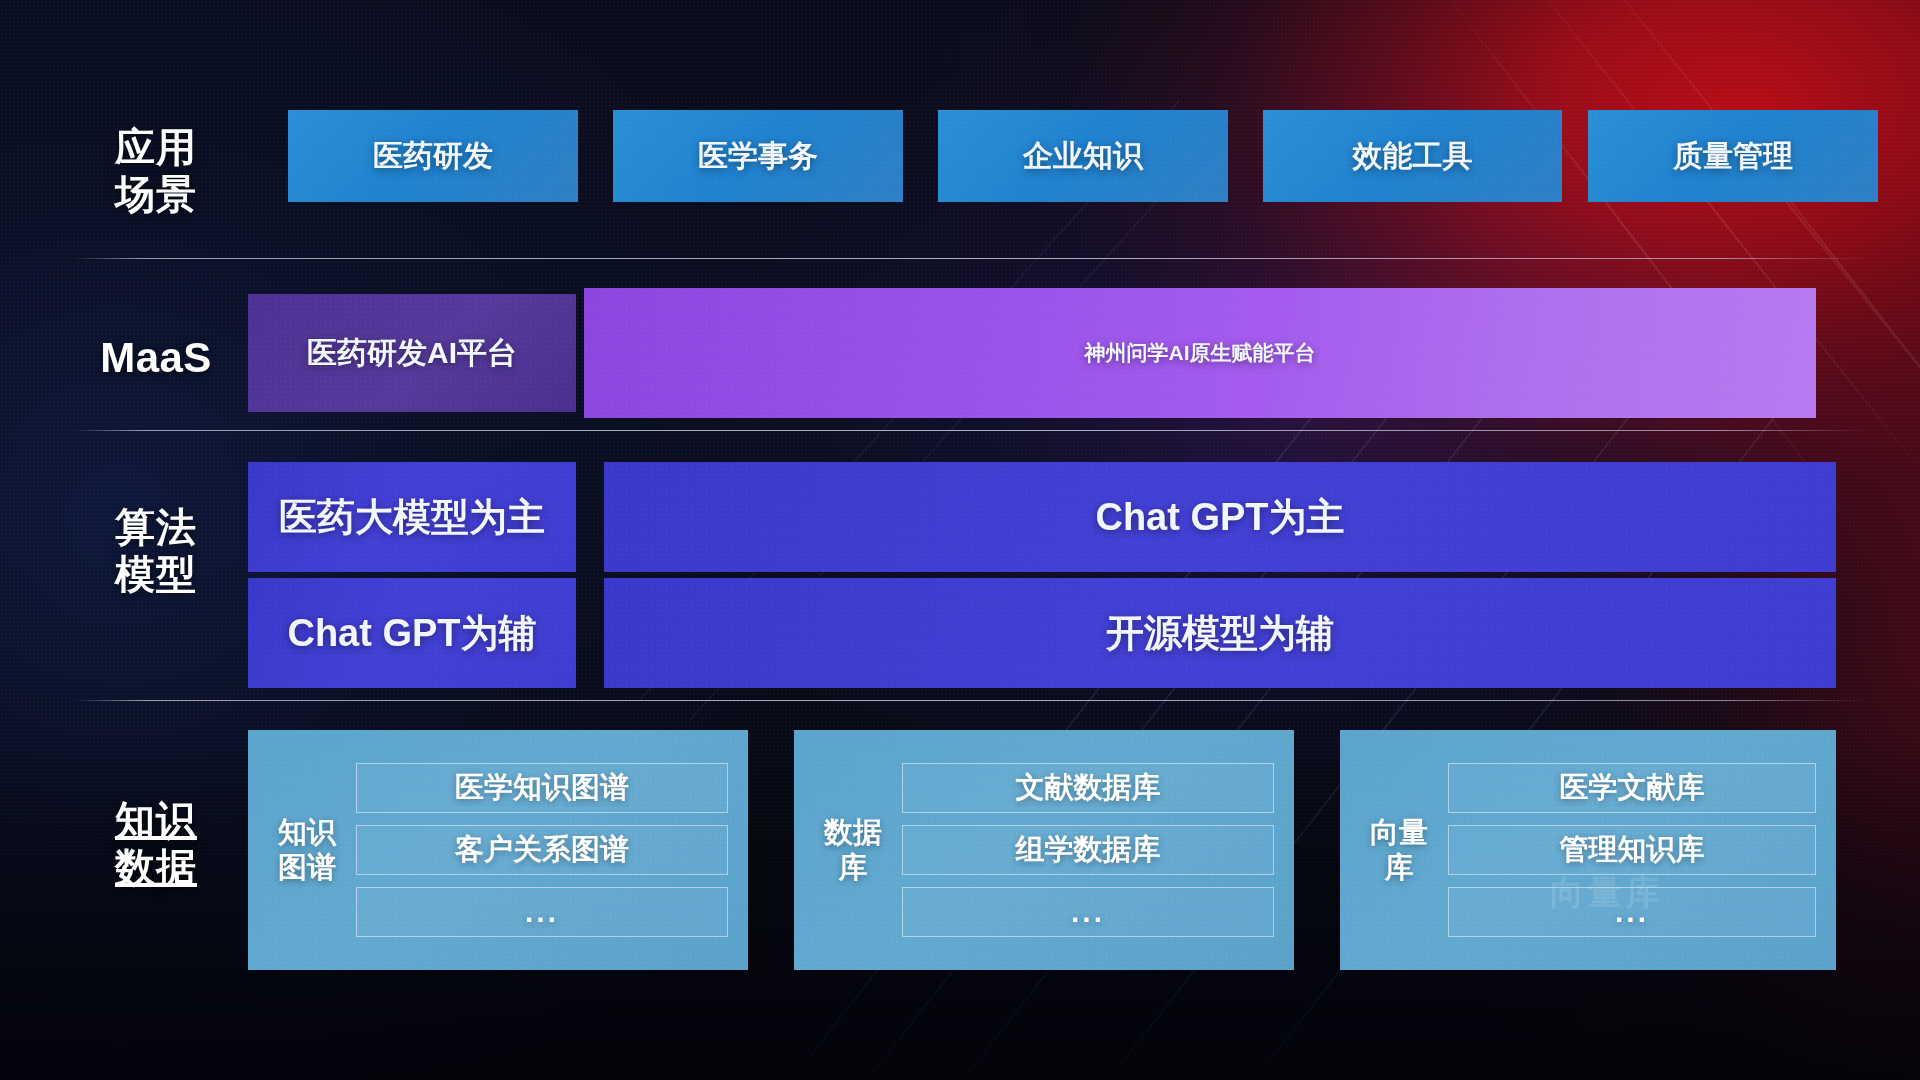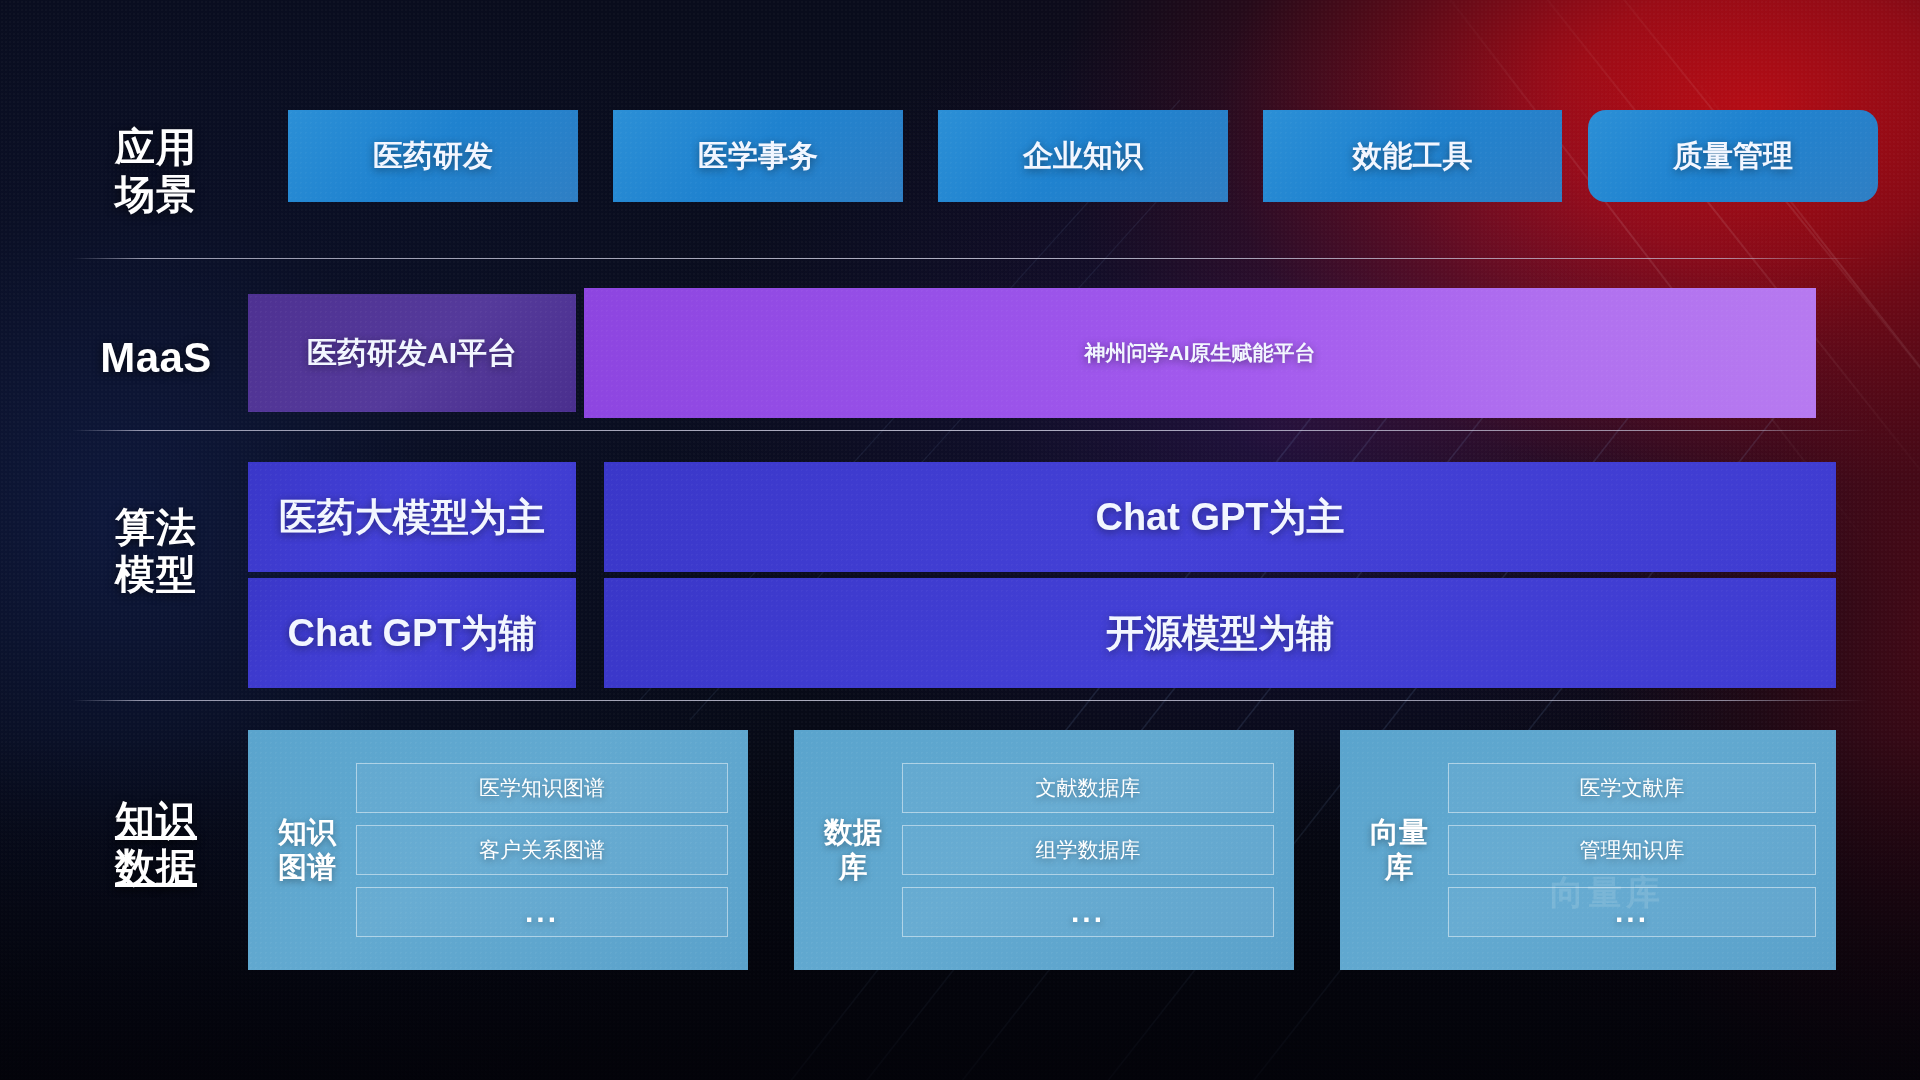--- a/index.html
+++ b/index.html
@@ -196,22 +196,22 @@
     gap:12px;
     padding:0 20px 0 12px;
   }
   .kitem {
     height:50px;
     border:1px solid rgba(255,255,255,0.48);
     display:flex;
     align-items:center;
     justify-content:center;
     color:#ffffff;
-    font-size:21px;
-    font-weight:400;
+    font-size:29px;
+    font-weight:700;
     text-shadow:0 2px 7px rgba(0,0,0,.32);
     background:rgba(255,255,255,0.045);
   }
   .kitem.ellipsis { font-size:30px; letter-spacing:3px; font-weight:700; }
 
   
   .watermark {
     position:absolute;
     z-index:1;
     color:rgba(255,255,255,0.13);
@@ -279,21 +279,21 @@
     </div>
     <div class="box box-app" style="left:573px; width:290px;">
       <span>医学事务</span>
     </div>
     <div class="box box-app" style="left:898px; width:290px;">
       <span>企业知识</span>
     </div>
     <div class="box box-app" style="left:1223px; width:299px;">
       <span>效能工具</span>
     </div>
-    <div class="box box-app" style="left:1548px; width:290px;border-radius:18px;">
+    <div class="box box-app" style="left:1548px; width:290px;">
       <span>质量管理</span>
     </div>
 
     <div class="divider" style="top:258px;"></div>
 
     <div class="row-label en" style="top:333px;">
       <div>MaaS</div>
     </div>
 
     <div class="box box-maas-left">

